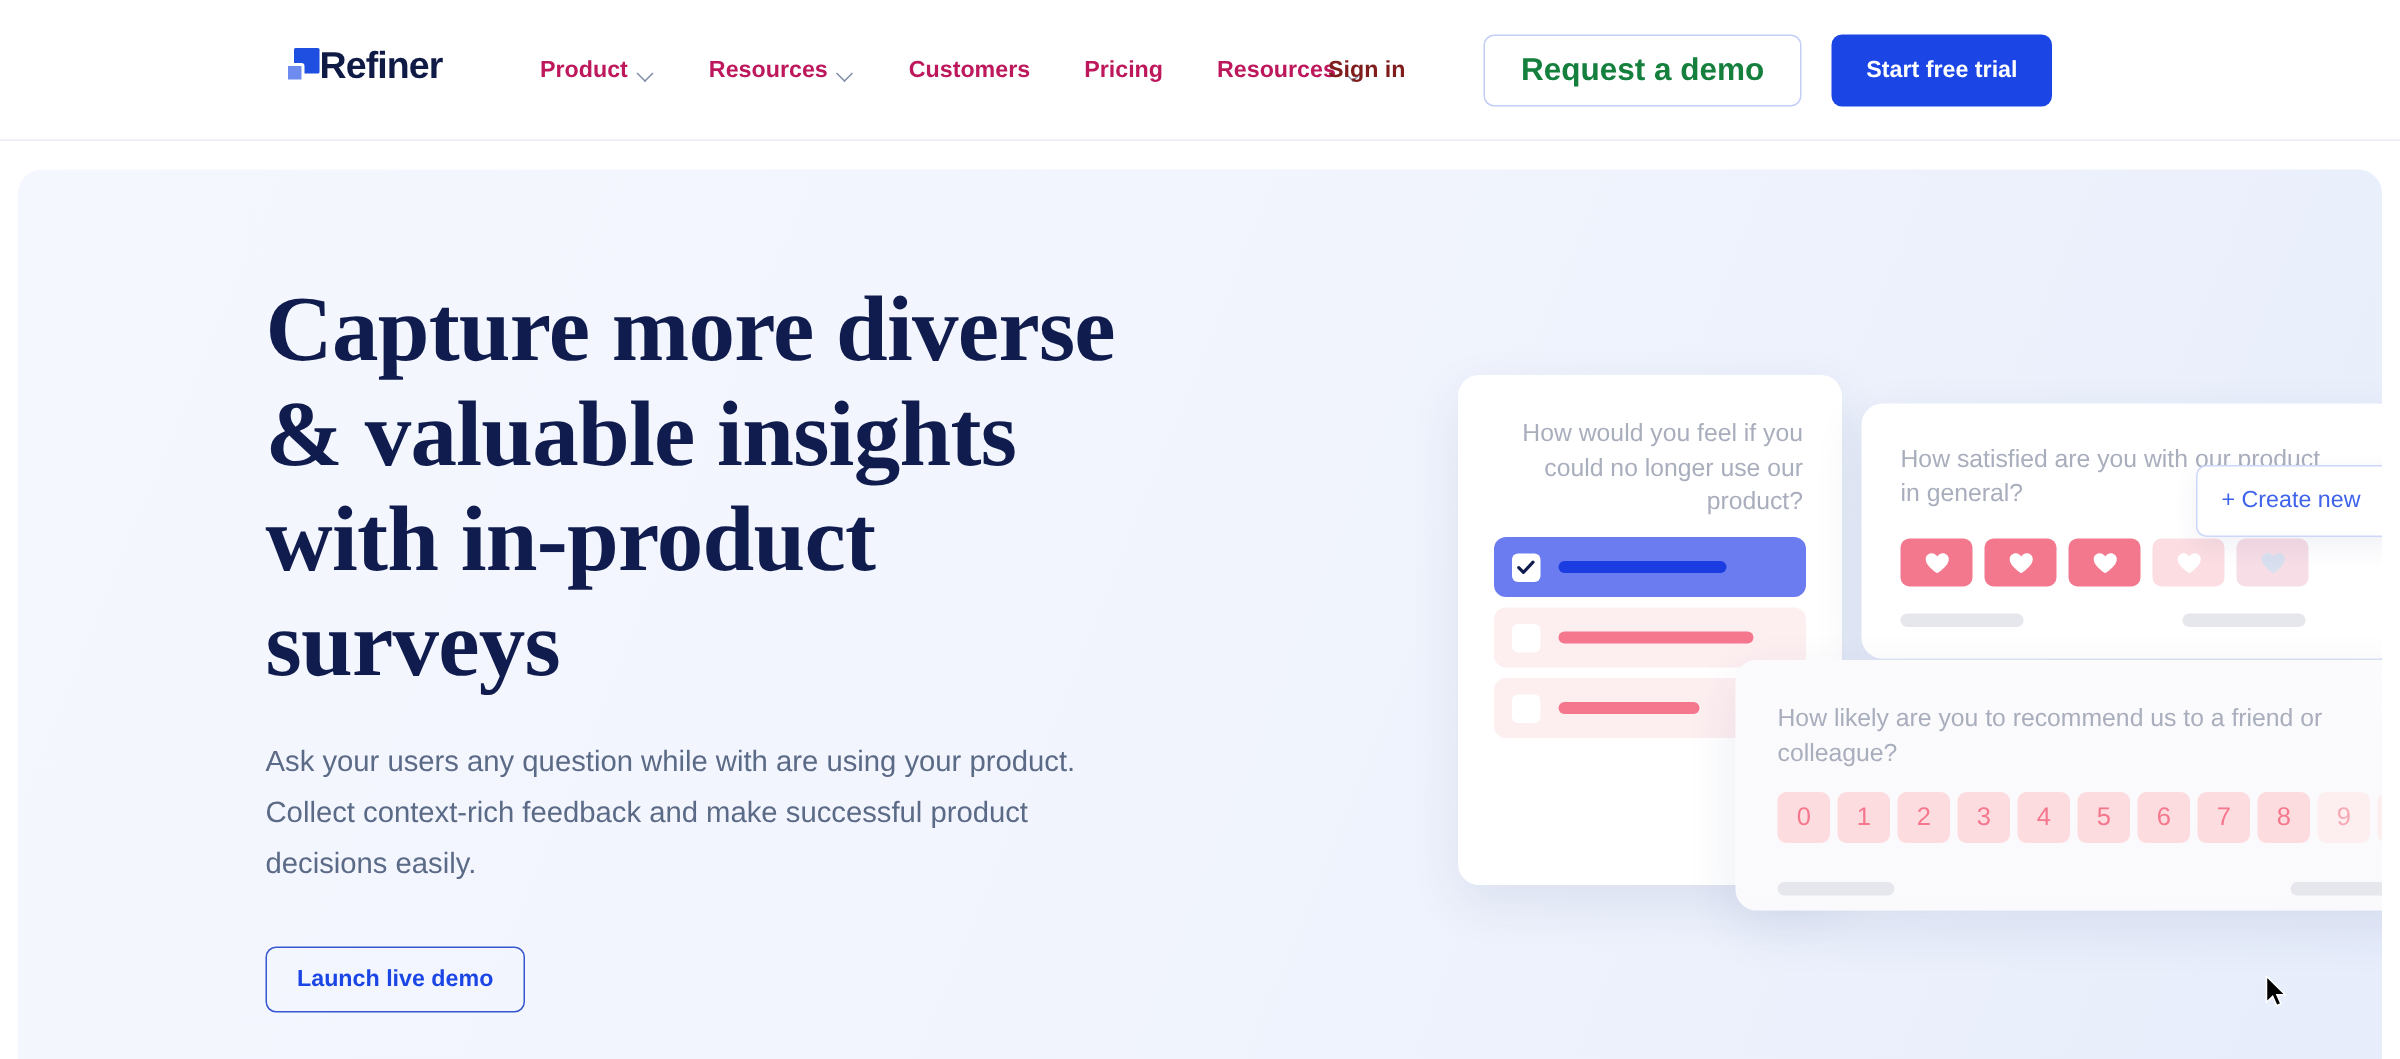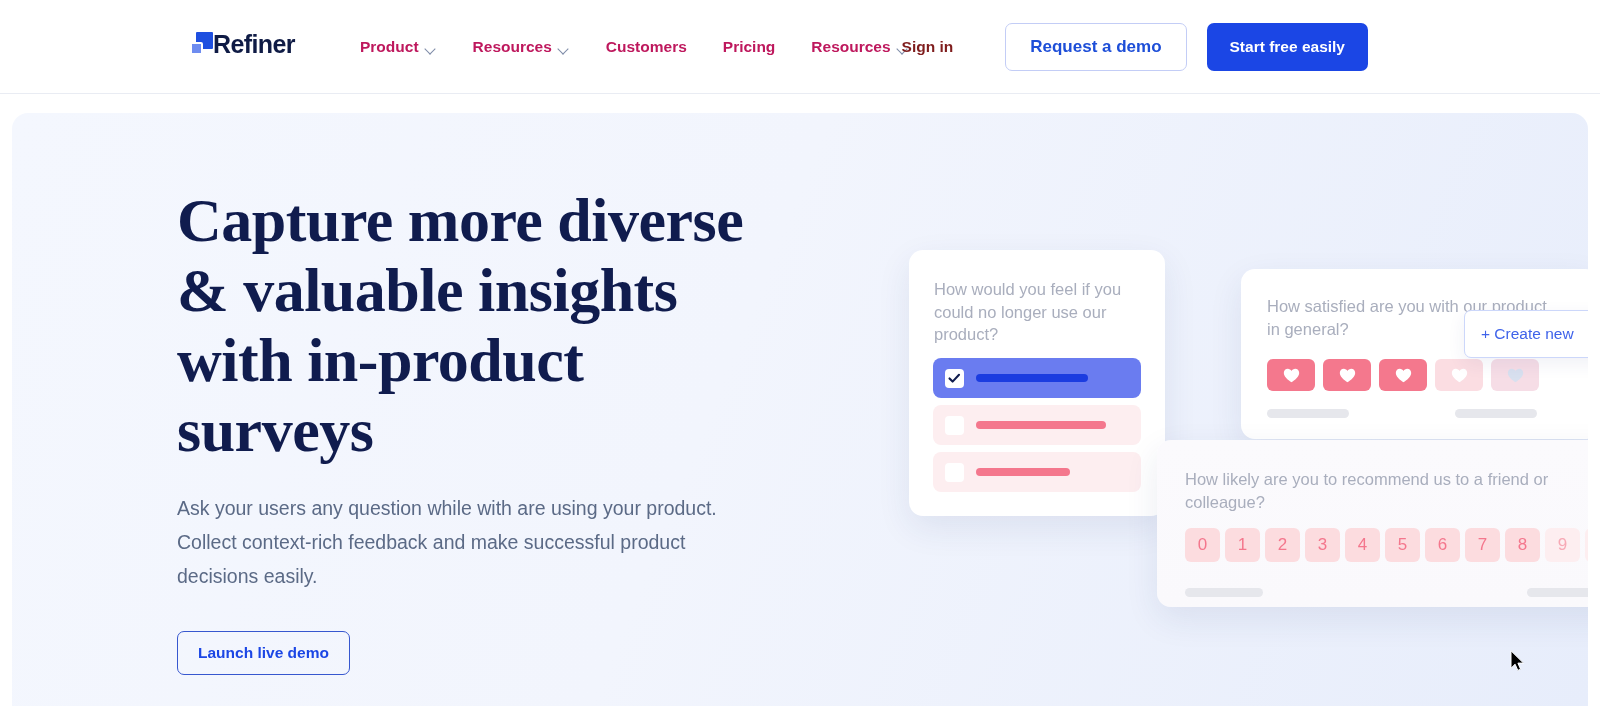--- a/index.html
+++ b/index.html
@@ -73,21 +73,21 @@
   }
   .signin {
     font-size: 15.5px; font-weight: 700; color: #7f1d1d;
     cursor: pointer; margin-right: 52px; white-space: nowrap;
   }
   .btn-outline {
     height: 48px; padding: 0 24px;
     display: flex; align-items: center; justify-content: center;
     border: 1.5px solid #c3cdf6; border-radius: 7px;
     background: #ffffff;
-    color: #1d4ed8; font-size: 17px; font-weight: 700;
+    color: #15803d; font-size: 21px; font-weight: 700;
     cursor: pointer; white-space: nowrap;
     margin-right: 20px;
   }
   .btn-primary {
     height: 48px; padding: 0 23px;
     display: flex; align-items: center; justify-content: center;
     border-radius: 7px;
     background: #1b46e5;
     color: #ffffff; font-size: 15.5px; font-weight: 700;
     cursor: pointer; white-space: nowrap;
@@ -137,21 +137,21 @@
     border-radius: 14px;
     box-shadow: 0 12px 34px rgba(32,52,110,0.09);
   }
   .q-text {
     color: #a9aebd;
     font-size: 16.5px;
     line-height: 22.5px;
   }
 
   
-  .card-pmf { left: 897px; top: 137px; width: 256px; height: 266px; }
+  .card-pmf { left: 960px; top: 137px; width: 256px; height: 340px; text-align: right; }
   .card-pmf .q-text { position: absolute; left: 25px; top: 28px; width: 205px; }
   .opt {
     position: absolute; left: 24px; width: 208px; height: 40px;
     border-radius: 8px;
     display: flex; align-items: center;
   }
   .opt-sel { top: 108px; background: #6a7cf0; }
   .opt-a   { top: 155px; background: #fdeef0; }
   .opt-b   { top: 202px; background: #fdeef0; }
   .cbox {
@@ -246,21 +246,21 @@
     </div>
     <div class="nav-item">
       <span>Resources</span>
       <span class="chev"></span>
     </div>
   </nav>
 
   <div class="actions">
     <div class="signin">Sign in</div>
     <div class="btn-outline">Request a demo</div>
-    <div class="btn-primary">Start free easily</div>
+    <div class="btn-primary">Start free trial</div>
   </div>
 </div>
 
 <div class="hero">
 
   <div class="hero-copy">
     <h1 class="headline">
       <span>Capture more diverse</span><br>
       <span>&amp; valuable insights</span><br>
       <span>with in-product</span><br>

